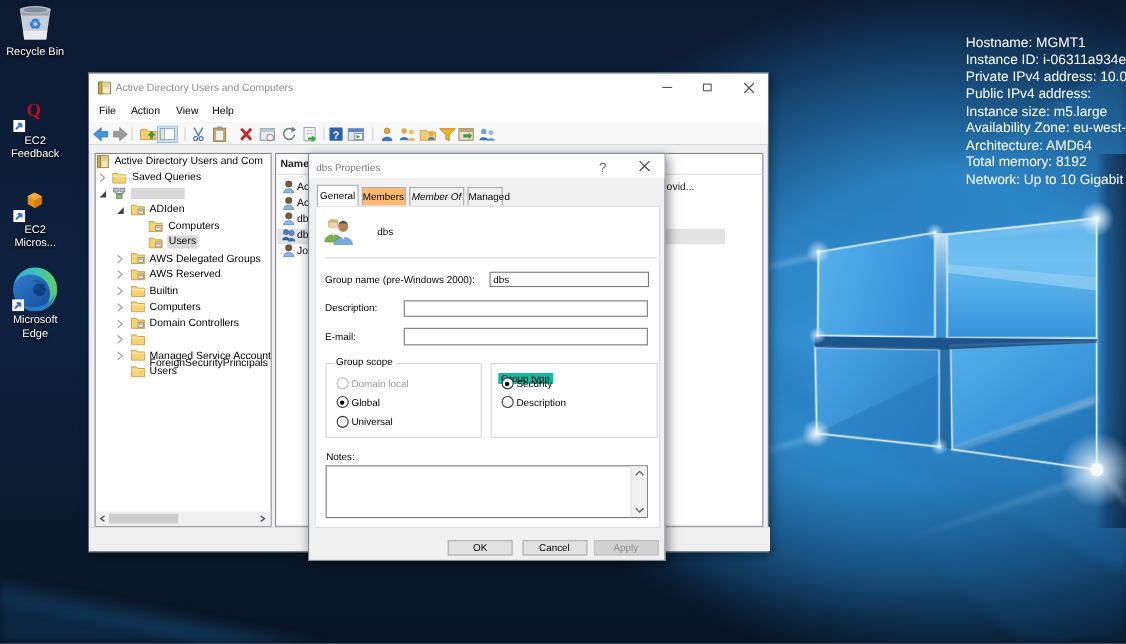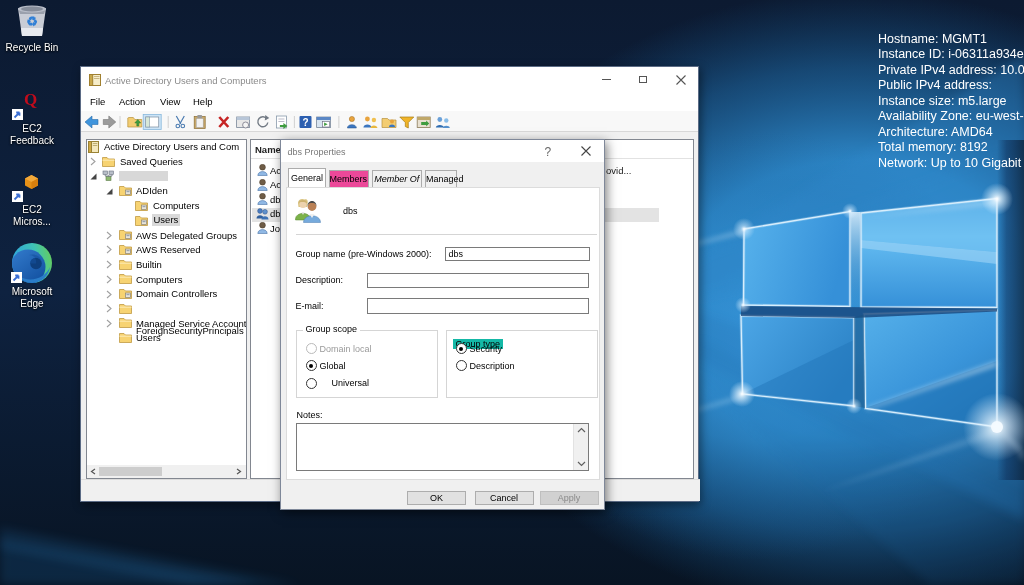--- a/index.html
+++ b/index.html
@@ -458,21 +458,21 @@
 
 <div class="abs" id="dlg" style="left:279.5px;top:139px;width:325.5px;height:370.5px;background:#f0f0f0;border:1px solid #7f8899;box-shadow:2px 3px 10px rgba(0,0,0,0.5);font-size:9px;color:#000;">
   <div class="abs" style="left:0;top:0;width:100%;height:22px;background:#fff;"></div>
   <div class="abs" style="left:7px;top:7px;color:#777;font-size:9px;">dbs Properties</div>
   <div class="abs" style="left:264px;top:5px;color:#666;font-size:12px;">?</div>
   <svg class="abs" style="left:300px;top:6px" width="10" height="10" viewBox="0 0 10 10">
         <path d="M0.5 0.5 L9.5 9.5 M9.5 0.5 L0.5 9.5" stroke="#444" stroke-width="1.1"></path>
       </svg>
 
   <div class="abs" style="left:7.5px;top:27.5px;width:38px;height:19px;background:#fff;border:1px solid #acacac;border-bottom:none;z-index:3;text-align:center;"><span style="line-height:19px;">General</span></div>
-  <div class="abs" style="left:48px;top:30px;width:40px;height:16.5px;background:#ec4899;border:1px solid #acacac;border-bottom:none;text-align:left;"><span style="line-height:16px;">Members</span></div>
+  <div class="abs" style="left:48px;top:30px;width:40px;height:16.5px;background:#fdba74;border:1px solid #acacac;border-bottom:none;text-align:center;"><span style="line-height:16px;">Members</span></div>
   <div class="abs" style="left:91.5px;top:30px;width:49.5px;height:16.5px;background:#f0f0f0;border:1px solid #acacac;border-bottom:none;text-align:center;"><span style="line-height:16px;font-style:italic;">Member Of</span></div>
   <div class="abs" style="left:144.5px;top:30px;width:32px;height:16.5px;background:#f0f0f0;border:1px solid #acacac;border-bottom:none;text-align:center;"><span style="line-height:16px;">Managed By</span></div>
 
   <div class="abs" style="left:5.5px;top:46.5px;width:314px;height:293px;background:#fff;border:1px solid #dcdcdc;"></div>
 
   <svg class="abs" style="left:13px;top:58px" width="30" height="25" viewBox="0 0 30 25">
     <path d="M4 5 C4 1.5 8 0 10.5 1.5 C13 0.5 14.5 3 13.5 5.5 L13 9 L4.5 9 Z" fill="#d9c380"></path>
     <circle cx="9" cy="6.5" r="3.6" fill="#ecd2ae"></circle>
     <path d="M4.5 5.5 C5 3.5 12.5 3.5 13.2 6 C13.5 4 12 2 9 2 C6 2 4.5 3.5 4.5 5.5 Z" fill="#cdb270"></path>
     <path d="M1.5 21 C1.5 13.5 16.5 13.5 16.5 21 L16.5 22 L1.5 22 Z" fill="#7cb24a" stroke="#55862c" stroke-width="0.5"></path>
@@ -495,21 +495,21 @@
 
   <div class="abs" style="left:15px;top:189.5px;width:142px;height:68px;border:1px solid #d5d5d5;"></div>
   <div class="abs" style="left:22px;top:183.5px;background:#fff;padding:0 3px;">Group scope</div>
   <div class="abs" style="left:25px;top:203px;width:11px;height:11px;border:1px solid #bababa;border-radius:50%;background:#fff;"></div>
   <div class="abs" style="left:39px;top:203.5px;color:#9a9a9a;">Domain local</div>
   <div class="abs" style="left:25px;top:220px;width:11px;height:11px;border:1px solid #333;border-radius:50%;background:#fff;">
         <div style="position:absolute;left:2.5px;top:2.5px;width:4px;height:4px;border-radius:50%;background:#000;"></div>
       </div>
   <div class="abs" style="left:39px;top:220.5px;">Global</div>
   <div class="abs" style="left:25px;top:237.5px;width:11px;height:11px;border:1px solid #333;border-radius:50%;background:#fff;"></div>
-  <div class="abs" style="left:39px;top:238px;margin-left:12px;">Universal</div>
+  <div class="abs" style="left:39px;top:238px;">Universal</div>
 
   <div class="abs" style="left:165px;top:189.5px;width:152.5px;height:68px;border:1px solid #d5d5d5;"></div>
   <div class="abs" style="left:172px;top:199px;background:#14b8a6;padding:0 3px;">Group type</div>
   <div class="abs" style="left:175px;top:203px;width:11px;height:11px;border:1px solid #333;border-radius:50%;background:#fff;">
         <div style="position:absolute;left:2.5px;top:2.5px;width:4px;height:4px;border-radius:50%;background:#000;"></div>
       </div>
   <div class="abs" style="left:189px;top:203.5px;">Security</div>
   <div class="abs" style="left:175px;top:220px;width:11px;height:11px;border:1px solid #333;border-radius:50%;background:#fff;"></div>
   <div class="abs" style="left:189px;top:220.5px;">Description</div>
 

